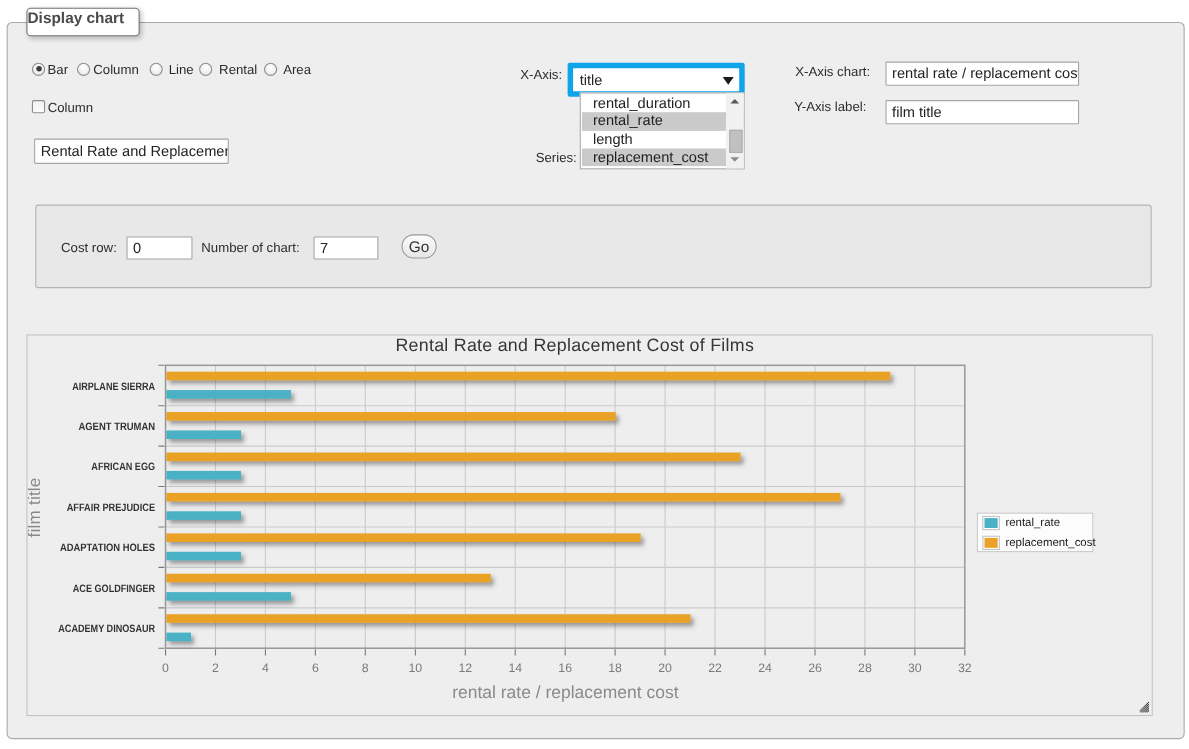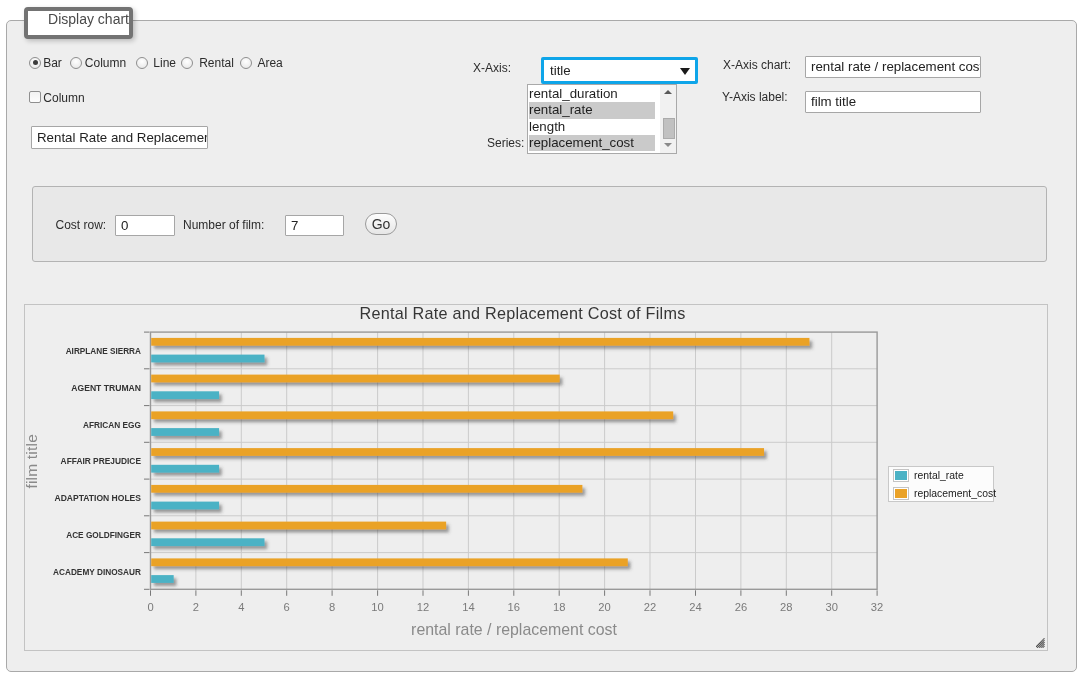--- a/index.html
+++ b/index.html
@@ -1,31 +1,31 @@
 <!DOCTYPE html>
 <html><head><meta charset="utf-8"><title>Display chart</title><style>
 *{margin:0;padding:0;box-sizing:content-box}
 body{background:#ffffff;font-family:"Liberation Sans",sans-serif;font-size:13.3px;color:#222;width:1081px;height:681px;position:relative;overflow:hidden}
 .abs{position:absolute}
 #fs{left:6px;top:20px;width:1069px;height:650px;border:1px solid #a9a9a9;border-radius:5px;background:#eeeeee}
-#lgd{left:24px;top:7px;width:101px;height:24px;line-height:17px;text-align:right;background:#ffffff;border:4px solid #737373;border-radius:4px;box-shadow:2px 2px 5px rgba(0,0,0,0.22);font-weight:normal;font-size:14px;color:#4a4a4a}
+#lgd{left:24px;top:7px;width:101px;height:24px;line-height:17px;text-align:left;background:#ffffff;border:1px solid #737373;border-radius:4px;box-shadow:2px 2px 5px rgba(0,0,0,0.22);font-weight:bold;font-size:14px;color:#4a4a4a}
 .radio{width:10px;height:10px;border:1px solid #8f8f8f;border-radius:50%;background:#f4f4f4;background:radial-gradient(circle at 50% 35%, #ffffff 0%, #ececec 70%, #dcdcdc 100%)}
 .radio .dot{position:absolute;left:2.5px;top:2.5px;width:5px;height:5px;border-radius:50%;background:#3c3c3c}
 .cb{width:10px;height:10px;border:1px solid #8f8f8f;border-radius:2px;background:linear-gradient(#f2f2f2,#fdfdfd)}
 .lab{font-size:12px;color:#2c2c2c;white-space:nowrap}
 .tb{background:#ffffff;border:1px solid #a6a6a6;border-radius:1px;font-size:13.3px;color:#222;white-space:nowrap;overflow:hidden}
 .tb span{position:absolute;left:5px;top:50%;margin-top:-8px;line-height:16px}
 #toolbar{left:32px;top:186px;width:1013px;height:74px;border:1px solid #b3b3b3;border-radius:3px;background:#e8e8e8}
 #chartbox{left:24px;top:304px;width:1022px;height:345px;border:1px solid #c3c3c3;background:#eeeeee}
 #golink{left:365px;top:213px;width:30px;height:20px;border:1px solid #9a9a9a;border-radius:11px;background:linear-gradient(#fdfdfd,#e6e6e6);text-align:center;line-height:20px;font-size:14px;color:#333}
-#xsel{left:541px;top:57px;width:151px;height:21px;background:#fff;border:3px solid #0ea5e9;border-radius:2px}
+#xsel{left:516px;top:57px;width:151px;height:21px;background:#fff;border:5px solid #0ea5e9;border-radius:2px}
 #xsel .txt{position:absolute;left:6px;top:3px;font-size:13.3px;color:#222}
 #xsel .arr{position:absolute;right:5px;top:8px;width:0;height:0;border-left:5px solid transparent;border-right:5px solid transparent;border-top:7px solid #1a1a1a}
 #lst{left:527px;top:84px;width:148px;height:68px;background:#fff;border:1px solid #a9a9a9}
-.opt{position:absolute;left:1px;height:16.3px;line-height:16.3px;padding-left:0;font-size:13.3px;color:#1e1e1e;white-space:nowrap}
+.opt{position:absolute;left:1px;height:16.3px;line-height:16.3px;padding-left:10px;font-size:13.3px;color:#1e1e1e;white-space:nowrap}
 .sel{background:#cacaca}
 #sbar{position:absolute;right:0;top:0;width:16px;height:68px;background:#f1f1f1}
 .sbtn{position:absolute;left:0;width:16px;height:15px;background:#f1f1f1}
 .tri-u{position:absolute;left:4px;top:5px;width:0;height:0;border-left:4px solid transparent;border-right:4px solid transparent;border-bottom:4.5px solid #595959}
 .tri-d{position:absolute;left:4px;top:5px;width:0;height:0;border-left:4px solid transparent;border-right:4px solid transparent;border-top:4.5px solid #595959}
 #thumb{position:absolute;left:3px;top:33px;width:10px;height:19px;background:#c1c1c1;border:1px solid #ababab}
 #jlegend{left:888px;top:466px;width:104px;height:34px;border:1px solid #c8c8c8;background:#fcfcfc}
 .sw{position:absolute;left:4px;width:14px;height:11px;border:1px solid #c4c4c4;background:#fff}
 .sw i{position:absolute;left:1px;top:1px;width:12px;height:9px;display:block}
 .ltxt{position:absolute;left:25px;font-size:10.4px;color:#1a1a1a;white-space:nowrap}
@@ -84,21 +84,21 @@
 <span class="abs lab" style="left:722px;top:89.5px">Y-Axis label:</span>
 <div class="abs tb" style="left:805px;top:91px;width:174px;height:20px">
     <span>film title</span>
   </div>
 
 <div class="abs" id="toolbar"></div>
 <span class="abs lab" style="left:55.5px;top:218px">Cost row:</span>
 <div class="abs tb" style="left:115px;top:215px;width:58px;height:19px">
     <span>0</span>
   </div>
-<span class="abs lab" style="left:183px;top:218px">Number of film:</span>
+<span class="abs lab" style="left:183px;top:218px">Number of chart:</span>
 <div class="abs tb" style="left:285px;top:215px;width:57px;height:19px">
     <span>7</span>
   </div>
 <div class="abs" id="golink">Go</div>
 
 <div class="abs" id="chartbox">
 <svg width="1022" height="345" viewBox="0 0 1022 345" xmlns="http://www.w3.org/2000/svg" style="position:absolute;left:0;top:0;font-family:'Liberation Sans',sans-serif">
 <defs>
         <filter id="bsh" x="-30%" y="-60%" width="160%" height="260%">
           <feDropShadow dx="2.7" dy="3.1" stdDeviation="1.8" flood-color="#3f3f3f" flood-opacity="0.5"></feDropShadow>

